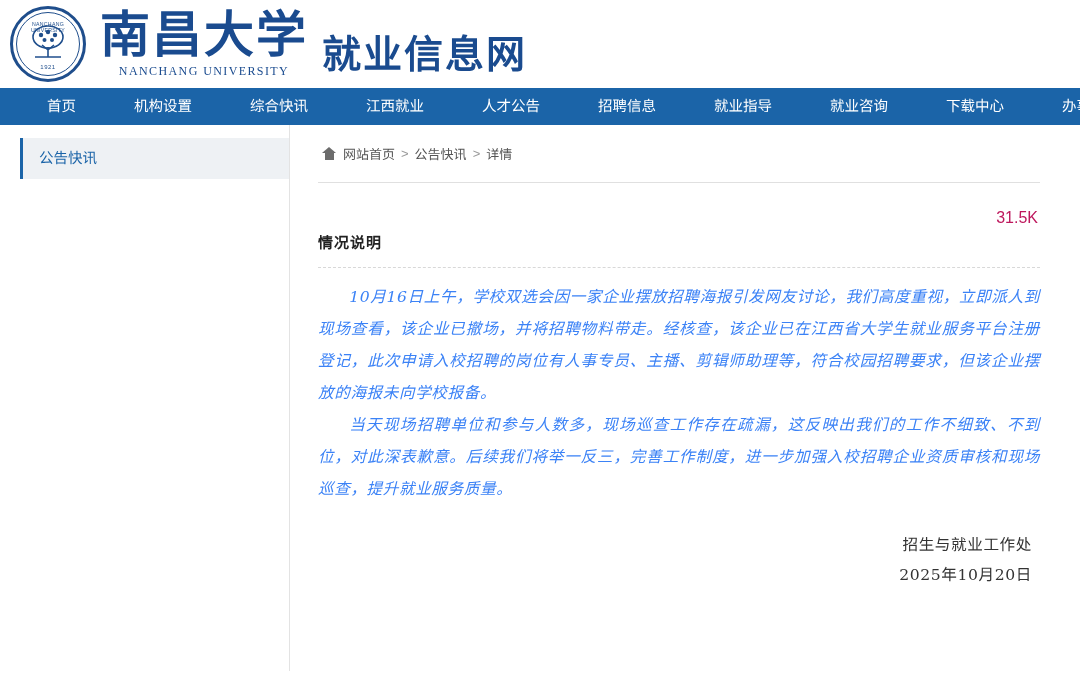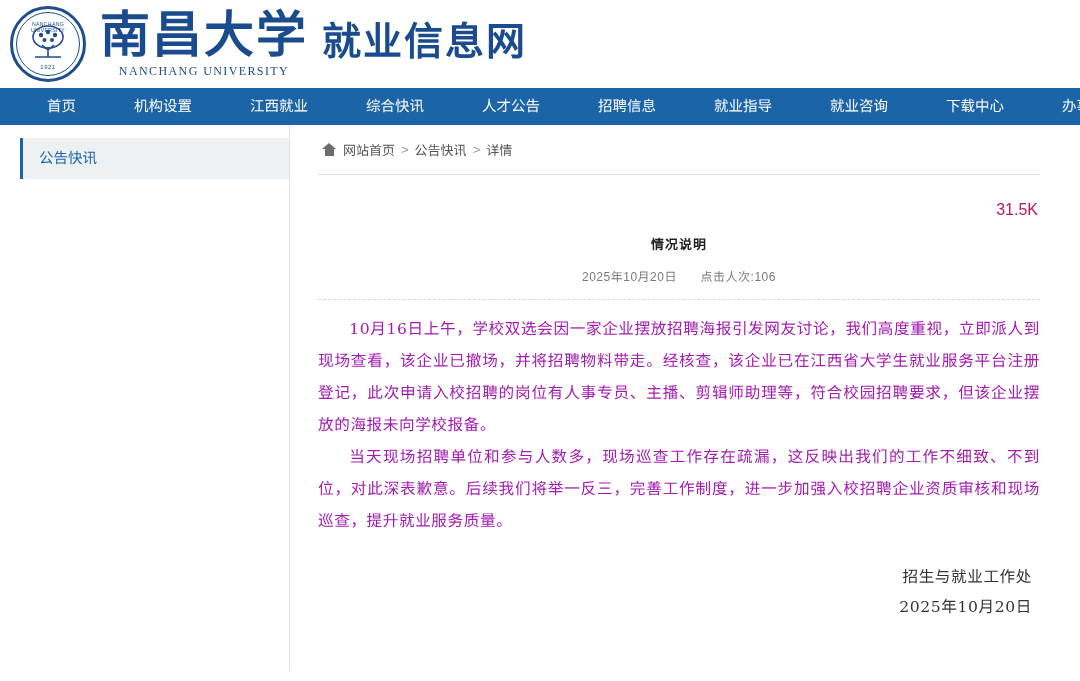--- a/index.html
+++ b/index.html
@@ -54,21 +54,21 @@
   }
   .logo-arc-top, .logo-arc-bottom {
     position: absolute; left: 0; right: 0;
     text-align: center;
     font-size: 5.2px;
     color: #1f4e8c;
     letter-spacing: .3px;
   }
   .logo-arc-top { top: 8px; }
 
-  .title-block { display: flex; align-items: flex-start; }
+  .title-block { display: flex; align-items: flex-end; }
   .title-cn {
     font-family: "DejaVu Serif", serif;
     font-size: 50px;
     font-weight: 700;
     color: #1a4b8f;
     line-height: 1;
     letter-spacing: 2px;
   }
   .title-en {
     font-family: "Liberation Serif", serif;
@@ -133,21 +133,21 @@
 
   .main {
     flex: 1 1 auto;
     padding: 0 40px 0 28px;
     position: relative;
   }
 
   .breadcrumb {
     display: flex;
     align-items: center;
-    height: 50px;
+    height: 58px;
     font-size: 13px;
     color: #555;
     border-bottom: 1px solid #e0e0e0;
     padding-left: 4px;
   }
   .home-icon {
     width: 14px; height: 13px;
     margin-right: 7px;
     position: relative;
     display: inline-block;
@@ -171,49 +171,50 @@
   .font-size-badge {
     text-align: right;
     font-size: 16px;
     color: #be185d;
     padding-top: 26px;
     padding-right: 2px;
     font-family: "Liberation Sans", sans-serif;
   }
 
   .article-title {
-    text-align: center;
-    font-size: 13px;
+    text-align: left;
+    font-size: 15px;
     color: #222;
     font-weight: 600;
-    margin-top: 15px;
+    margin-top: 4px;
     letter-spacing: 1px;
   }
   .article-meta {
     text-align: center;
     font-size: 12px;
     color: #7a7a7a;
     margin-top: 14px;
     letter-spacing: .5px;
   }
   .meta-gap { display: inline-block; width: 16px; }
 
   .divider {
     border-top: 1px dashed #d8d8d8;
     margin-top: 15px;
   }
 
   .article-body {
     margin-top: 14px;
     font-family: "DejaVu Serif", serif;
     font-size: 15.6px;
-    color: #a21caf;
+    color: #3b82f6;
     line-height: 2.05;
     text-align: justify;
     letter-spacing: .6px;
+    font-style: italic;
   }
   .article-body p { margin: 0; text-indent: 2em; }
 
   .signature {
     margin-top: 24px;
     font-family: "DejaVu Serif", serif;
     font-size: 15.6px;
     color: #333;
     line-height: 1.95;
     text-align: right;
@@ -248,22 +249,22 @@
       <div class="title-cn">南昌大学</div>
       <div class="title-en">NANCHANG UNIVERSITY</div>
     </div>
     <div class="title-right">就业信息网</div>
   </div>
 </div>
 
 <div class="nav">
   <div class="nav-item">首页</div>
   <div class="nav-item">机构设置</div>
+  <div class="nav-item">综合快讯</div>
   <div class="nav-item">江西就业</div>
-  <div class="nav-item">综合快讯</div>
   <div class="nav-item">人才公告</div>
   <div class="nav-item">招聘信息</div>
   <div class="nav-item">就业指导</div>
   <div class="nav-item">就业咨询</div>
   <div class="nav-item">下载中心</div>
   <div class="nav-item">办事指南</div>
 </div>
 
 <div class="content">
 
@@ -282,25 +283,20 @@
       <span class="bc-sep">&gt;</span>
       <span class="bc-link">公告快讯</span>
       <span class="bc-sep">&gt;</span>
       <span class="bc-cur">详情</span>
     </div>
 
     <div class="font-size-badge">31.5K</div>
 
     <div class="article-title">情况说明</div>
 
-    <div class="article-meta">
-      <span>2025年10月20日</span>
-      <span class="meta-gap"></span>
-      <span>点击人次:106</span>
-    </div>
 
     <div class="divider"></div>
 
     <div class="article-body">
       <p>10月16日上午，学校双选会因一家企业摆放招聘海报引发网友讨论，我们高度重视，立即派人到现场查看，该企业已撤场，并将招聘物料带走。经核查，该企业已在江西省大学生就业服务平台注册登记，此次申请入校招聘的岗位有人事专员、主播、剪辑师助理等，符合校园招聘要求，但该企业摆放的海报未向学校报备。</p>
       <p>当天现场招聘单位和参与人数多，现场巡查工作存在疏漏，这反映出我们的工作不细致、不到位，对此深表歉意。后续我们将举一反三，完善工作制度，进一步加强入校招聘企业资质审核和现场巡查，提升就业服务质量。</p>
     </div>
 
     <div class="signature">
       <div>招生与就业工作处</div>

